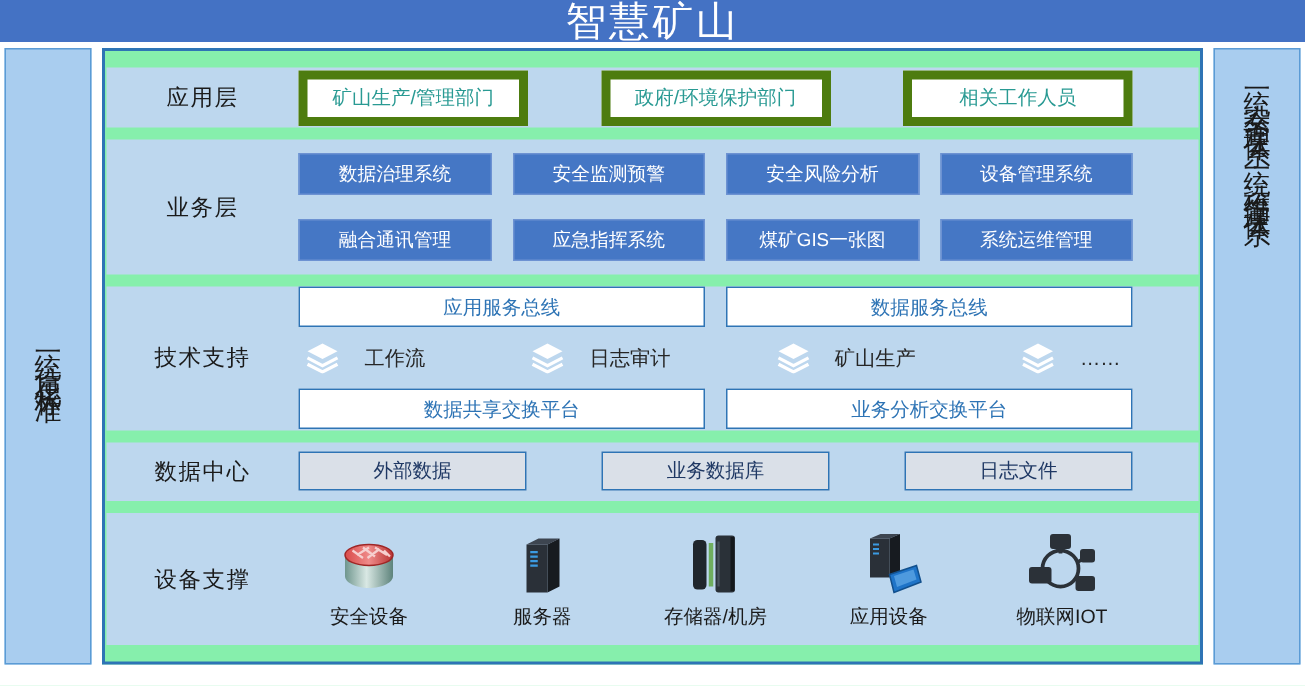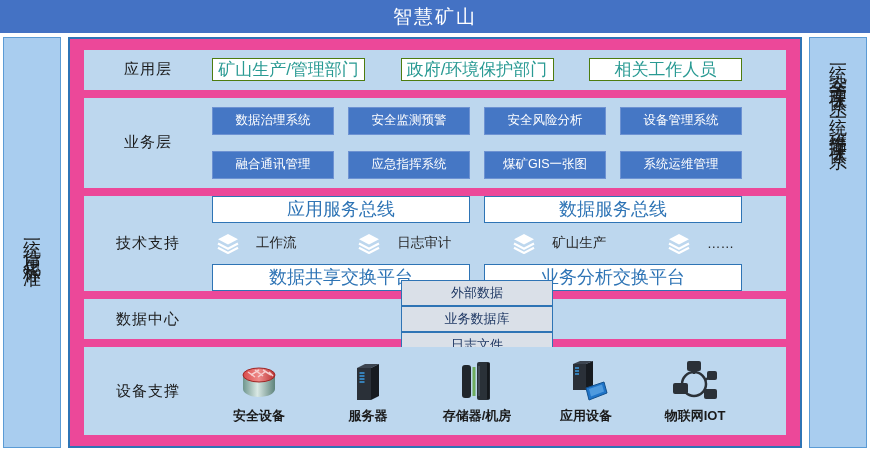--- a/index.html
+++ b/index.html
@@ -1,89 +1,89 @@
 <!DOCTYPE html>
 <html><head>
 <meta charset="utf-8">
 <style>
   * { box-sizing: border-box; margin: 0; padding: 0; }
   html, body { background: #ffffff; }
   body { font-family: "Liberation Sans", sans-serif; }
   .page { width: 870px; height: 457px; background: #fff; overflow: hidden; }
 
   .banner {
-    height: 33px; background: #4472C4; color: #fff;
+    height: 28px; background: #4472C4; color: #fff;
     display: flex; align-items: center; justify-content: center;
-    font-size: 19px; letter-spacing: 2px;
+    font-size: 27px; letter-spacing: 2px;
   }
 
   .frame { display: flex; gap: 7px; padding: 4px 3px 4px 3px; height: 419px; }
 
   .side {
     width: 58px; background: #A9CDEF; border: 1px solid #5B9BD5;
     display: flex; flex-direction: column; align-items: center; color: #1a1a1a;
   }
   .side-left { justify-content: center; }
   .side-right { justify-content: flex-start; padding-top: 12px; gap: 13px; }
   .vtext {
     writing-mode: vertical-rl; text-orientation: upright;
     font-size: 18px; letter-spacing: 5px; font-weight: 500; line-height: 1;
   }
 
   .main {
-    flex: 1; background: #ec4899; border: 2px solid #2E74B5;
-    padding: 11px 14px; display: flex; flex-direction: column; gap: 8px;
+    flex: 1; background: #86efac; border: 2px solid #2E74B5;
+    padding: 11px 1px; display: flex; flex-direction: column; gap: 8px;
   }
 
   .band { background: #BDD7EE; display: flex; align-items: center; }
   .band-label {
     width: 128px; text-align: center; font-size: 15px; color: #1a1a1a;
     font-weight: 500; letter-spacing: 1px; flex: none;
   }
   .band-content { flex: 1; margin-right: 44px; }
 
   .r-app  { height: 41px; }
   .r-biz  { height: 92px; }
   .r-tech { height: 98px; }
   .r-data { height: 40px; align-items: center; }
   .r-equip{ height: 90px; }
 
   .app-row { display: flex; justify-content: space-between; align-items: center; }
   .app-box {
-    width: 153px; height: 23px; background: #fff; border: 1px solid #4d7c0f;
-    color: #299A93; font-size: 17px;
+    width: 153px; height: 37px; background: #fff; border: 6px solid #4d7c0f;
+    color: #299A93; font-size: 13px;
     display: flex; align-items: center; justify-content: center;
   }
 
   .biz-grid { display: grid; grid-template-columns: repeat(4, 1fr); column-gap: 14px; row-gap: 16px; }
   .biz-box {
     height: 28px; background: #4577C5; border: 1px solid #6D92D2; color: #fff;
     font-size: 12.5px; display: flex; align-items: center; justify-content: center;
     white-space: nowrap;
   }
 
   .tech-col { display: flex; flex-direction: column; gap: 10px; }
   .bus-row { display: flex; gap: 14px; }
   .bus-box {
     flex: 1; height: 27px; background: #fff; border: 1px solid #2E74B5;
-    color: #2E74B5; font-size: 18px;
+    color: #2E74B5; font-size: 13px;
     display: flex; align-items: center; justify-content: center; font-family: Liberation Serif, serif;
   }
   .svc-row { display: flex; align-items: center; justify-content: space-between; padding: 0 8px 0 4px; }
   .svc-item { display: flex; align-items: center; gap: 16px; font-size: 13.5px; color: #262626; }
   .svc-item .icn { display: flex; align-items: center; }
 
-  .data-row { display: flex; justify-content: space-between; align-items: center; flex-direction: column; }
+  .data-row { display: flex; justify-content: space-between; align-items: center; }
   .data-box {
     width: 152px; height: 26px; background: #DAE0E8; border: 1px solid #2E74B5;
     color: #1F3864; font-size: 13px;
     display: flex; align-items: center; justify-content: center;
   }
 
-  .equip-row { display: flex; justify-content: space-between; align-items: center; font-weight: bold; }
+  .equip-row { display: flex; justify-content: space-between; align-items: center; }
   .equip-item { display: flex; flex-direction: column; align-items: center; gap: 3px; width: 94px; }
   .equip-item .lbl { font-size: 13px; color: #1a1a1a; white-space: nowrap; }
   .equip-item .icn { height: 46px; display: flex; align-items: flex-end; justify-content: center; }
 </style>
 </head>
 <body>
 
 <div class="page">
 
   <div class="banner">

